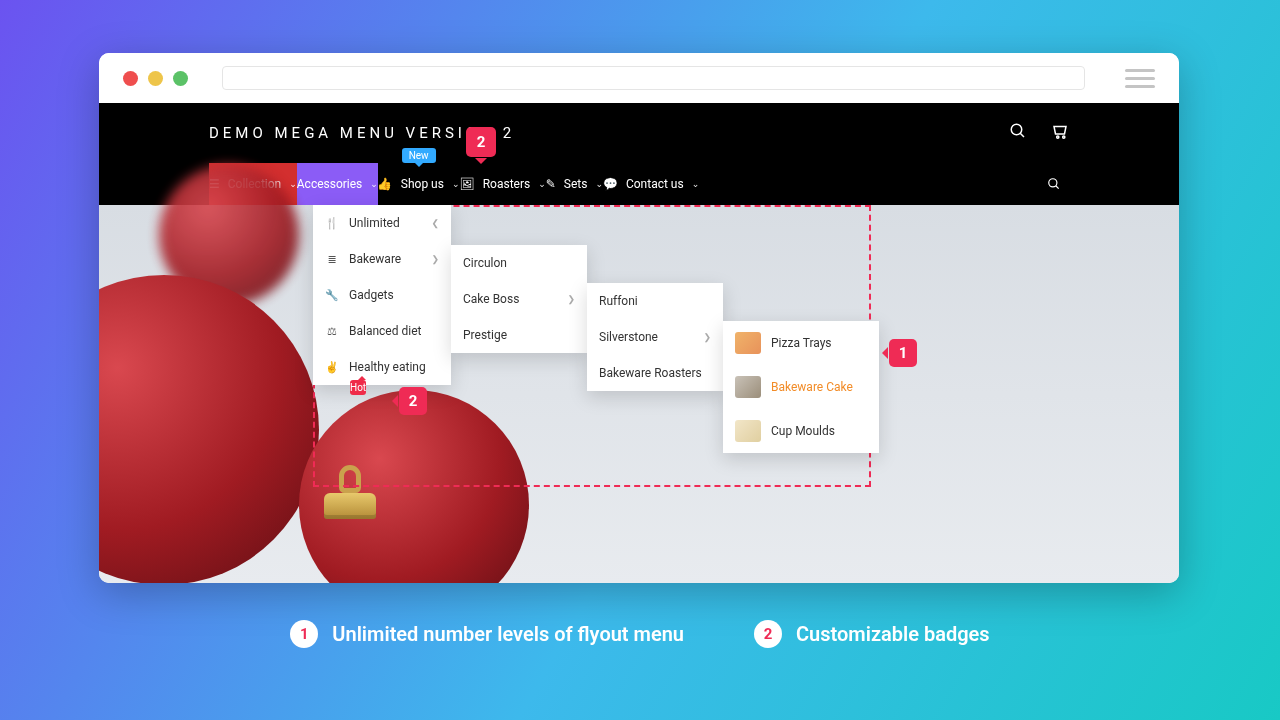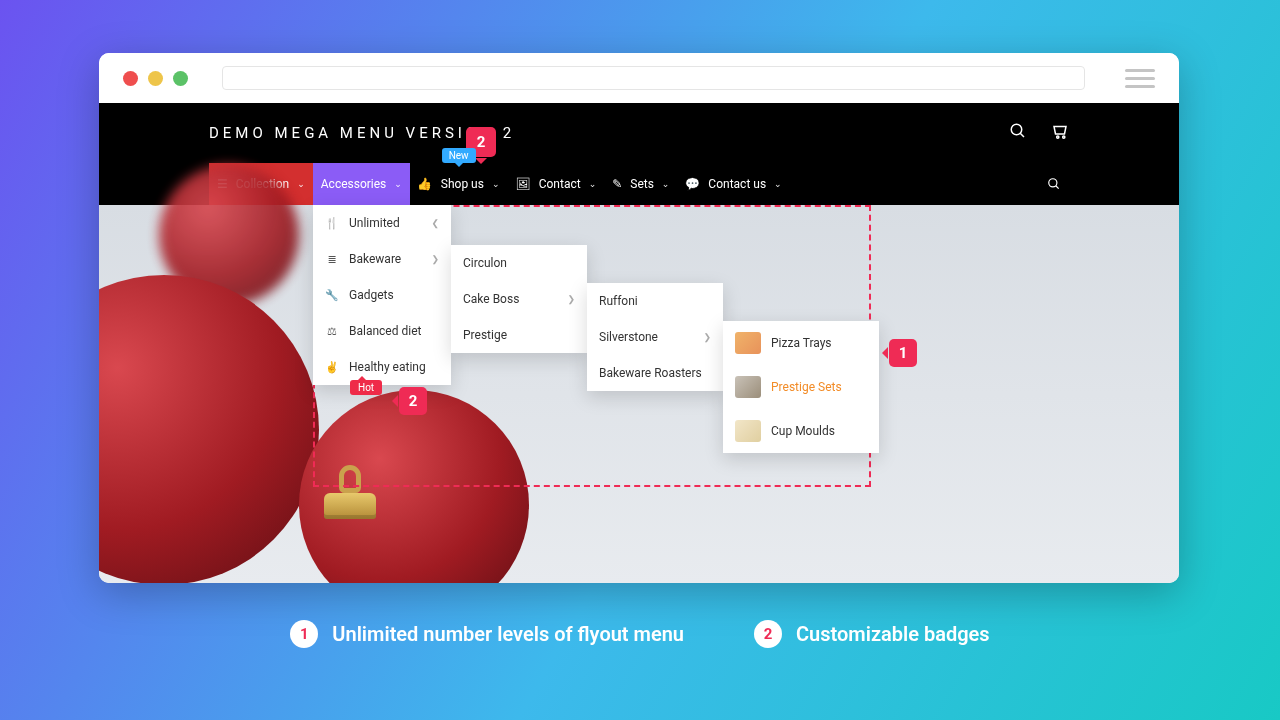--- a/index.html
+++ b/index.html
@@ -10,21 +10,21 @@
 .dot{width:15px;height:15px;border-radius:50%}
 .d-r{background:#ef4e4e}.d-y{background:#eec54a}.d-g{background:#5bc267}
 .urlbar{flex:1;height:24px;background:#fff;border:1px solid #e5e5e5;border-radius:4px}
 .ham{margin-left:40px;display:flex;flex-direction:column;gap:5px}
 .ham span{width:30px;height:3px;background:#c4c4c4;border-radius:2px}
 .header{height:60px;background:#000;display:flex;align-items:center;padding:0 110px 0 110px;justify-content:space-between}
 .brand{color:#fff;font-size:15px;letter-spacing:4px;font-weight:400}
 .header-icons{display:flex;gap:24px}
 .header-icons svg{width:18px;height:18px}
 .navbar{height:42px;background:#000;display:flex;align-items:stretch;padding-left:110px;padding-right:110px;position:relative}
-.nav-item{display:flex;align-items:center;gap:8px;padding:0 8px;color:#fff;font-size:12px;position:relative;white-space:nowrap}
+.nav-item{display:flex;align-items:center;gap:8px;padding:0 0;color:#fff;font-size:12px;position:relative;white-space:nowrap}
 .nav-item.red{background:#d32f2f}
 .nav-item.orange{background:#8b5cf6}
 .nav-item .chev{font-size:9px;opacity:.9}
 .nav-item .ico{font-size:12px}
 .badge-new{position:absolute;top:-15px;left:50%;transform:translateX(-50%);background:#32aaff;color:#fff;font-size:10px;padding:2px 7px;border-radius:3px}
 .badge-new::after{content:"";position:absolute;bottom:-4px;left:50%;transform:translateX(-50%);border:4px solid transparent;border-top-color:#32aaff;border-bottom:none}
 .nav-search{margin-left:auto;display:flex;align-items:center;padding-right:8px}
 .nav-search svg{width:14px;height:14px}
 .hero{position:relative;height:378px;background:linear-gradient(180deg,#d8dde3 0%,#e8ebef 100%)}
 .orn{position:absolute;border-radius:50%;background:radial-gradient(circle at 35% 30%,#d9484f 0%,#a01b22 55%,#5a0d12 100%);filter:blur(.5px)}
@@ -39,21 +39,21 @@
 .m1{left:0;top:0;width:138px}
 .m2{left:138px;top:40px;width:136px}
 .m3{left:274px;top:78px;width:136px}
 .m4{left:410px;top:116px;width:156px}
 .mi{display:flex;align-items:center;padding:11px 12px;gap:10px;position:relative}
 .mi .arrow{margin-left:auto;font-size:9px;color:#aaa}
 .mi .mico{width:14px;text-align:center;color:#555;font-size:11px}
 .thumb{width:26px;height:22px;background:linear-gradient(135deg,#f0b36a,#e8925a);border-radius:3px}
 .thumb.t2{background:linear-gradient(135deg,#c9c2b8,#9b8e7a)}
 .thumb.t3{background:linear-gradient(135deg,#f2e6c8,#e0cfa0)}
-.hot{position:absolute;left:37px;bottom:-10px;background:#ef2b49;color:#fff;font-size:10px;padding:2px 8px;border-radius:3px}
+.hot{position:absolute;left:37px;bottom:-10px;background:#ef2b49;color:#fff;font-size:10px;padding:2px 0;border-radius:3px}
 .hot::after{content:"";position:absolute;top:-4px;left:8px;border:4px solid transparent;border-bottom-color:#ef2b49;border-top:none}
 .orange-txt{color:#f28c28}
 .dashbox{position:absolute;left:214px;top:0;width:558px;height:282px;border:2px dashed #ef2b55;pointer-events:none}
 .callout{position:absolute;background:#ef2b55;color:#fff;font-weight:700;font-size:15px;width:28px;height:28px;border-radius:5px;display:flex;align-items:center;justify-content:center}
 .callout.c1{left:790px;top:134px}
 .callout.c1::before{content:"";position:absolute;left:-7px;top:50%;transform:translateY(-50%);border:6px solid transparent;border-right-color:#ef2b55;border-left:none}
 .callout.c2{left:300px;top:182px}
 .callout.c2::before{content:"";position:absolute;left:-7px;top:50%;transform:translateY(-50%);border:6px solid transparent;border-right-color:#ef2b55;border-left:none}
 .callout.c3{position:absolute;left:-7px;top:-36px;width:30px;height:30px}
 .callout.c3::after{content:"";position:absolute;bottom:-7px;left:50%;transform:translateX(-50%);border:6px solid transparent;border-top-color:#ef2b55;border-bottom:none}
@@ -109,21 +109,21 @@
       <span class="chev">⌄</span>
     </div>
     <div class="nav-item">
       <div class="badge-new">New</div>
       <span class="ico">👍</span>
       <span>Shop us</span>
       <span class="chev">⌄</span>
     </div>
     <div class="nav-item">
       <span class="ico">🖼</span>
-      <span>Contact</span>
+      <span>Roasters</span>
       <span class="chev">⌄</span>
     </div>
     <div class="nav-item">
       <span class="ico">✎</span>
       <span>Sets</span>
       <span class="chev">⌄</span>
     </div>
     <div class="nav-item">
       <span class="ico">💬</span>
       <span>Contact us</span>
@@ -198,21 +198,21 @@
             <span>Bakeware Roasters</span>
           </div>
       </div>
       <div class="menu-col m4">
         <div class="mi">
             <div class="thumb"></div>
             <span>Pizza Trays</span>
           </div>
         <div class="mi">
             <div class="thumb t2"></div>
-            <span class="orange-txt">Prestige Sets</span>
+            <span class="orange-txt">Bakeware Cake</span>
           </div>
         <div class="mi">
             <div class="thumb t3"></div>
             <span>Cup Moulds</span>
           </div>
       </div>
     </div>
 
     <div class="callout c1">1</div>
     <div class="callout c2">2</div>

